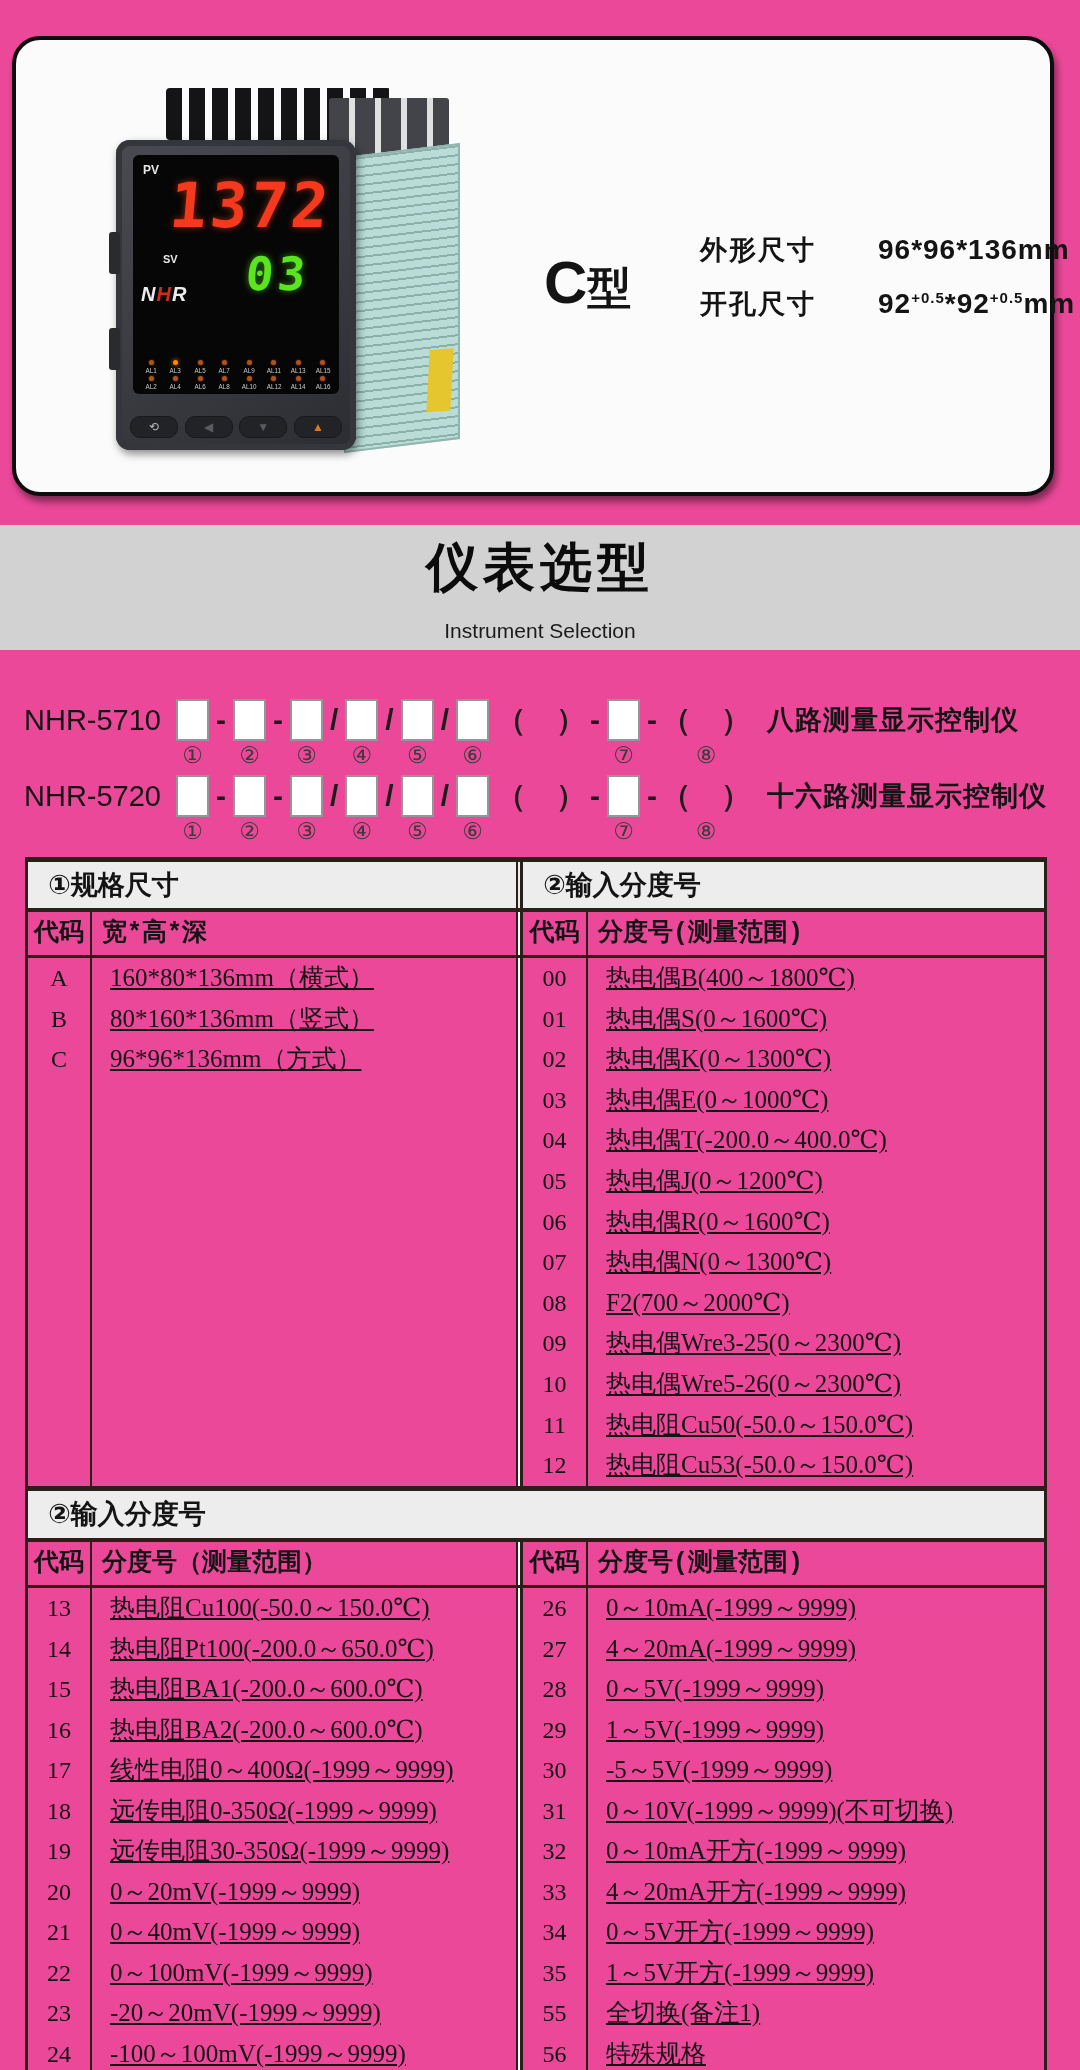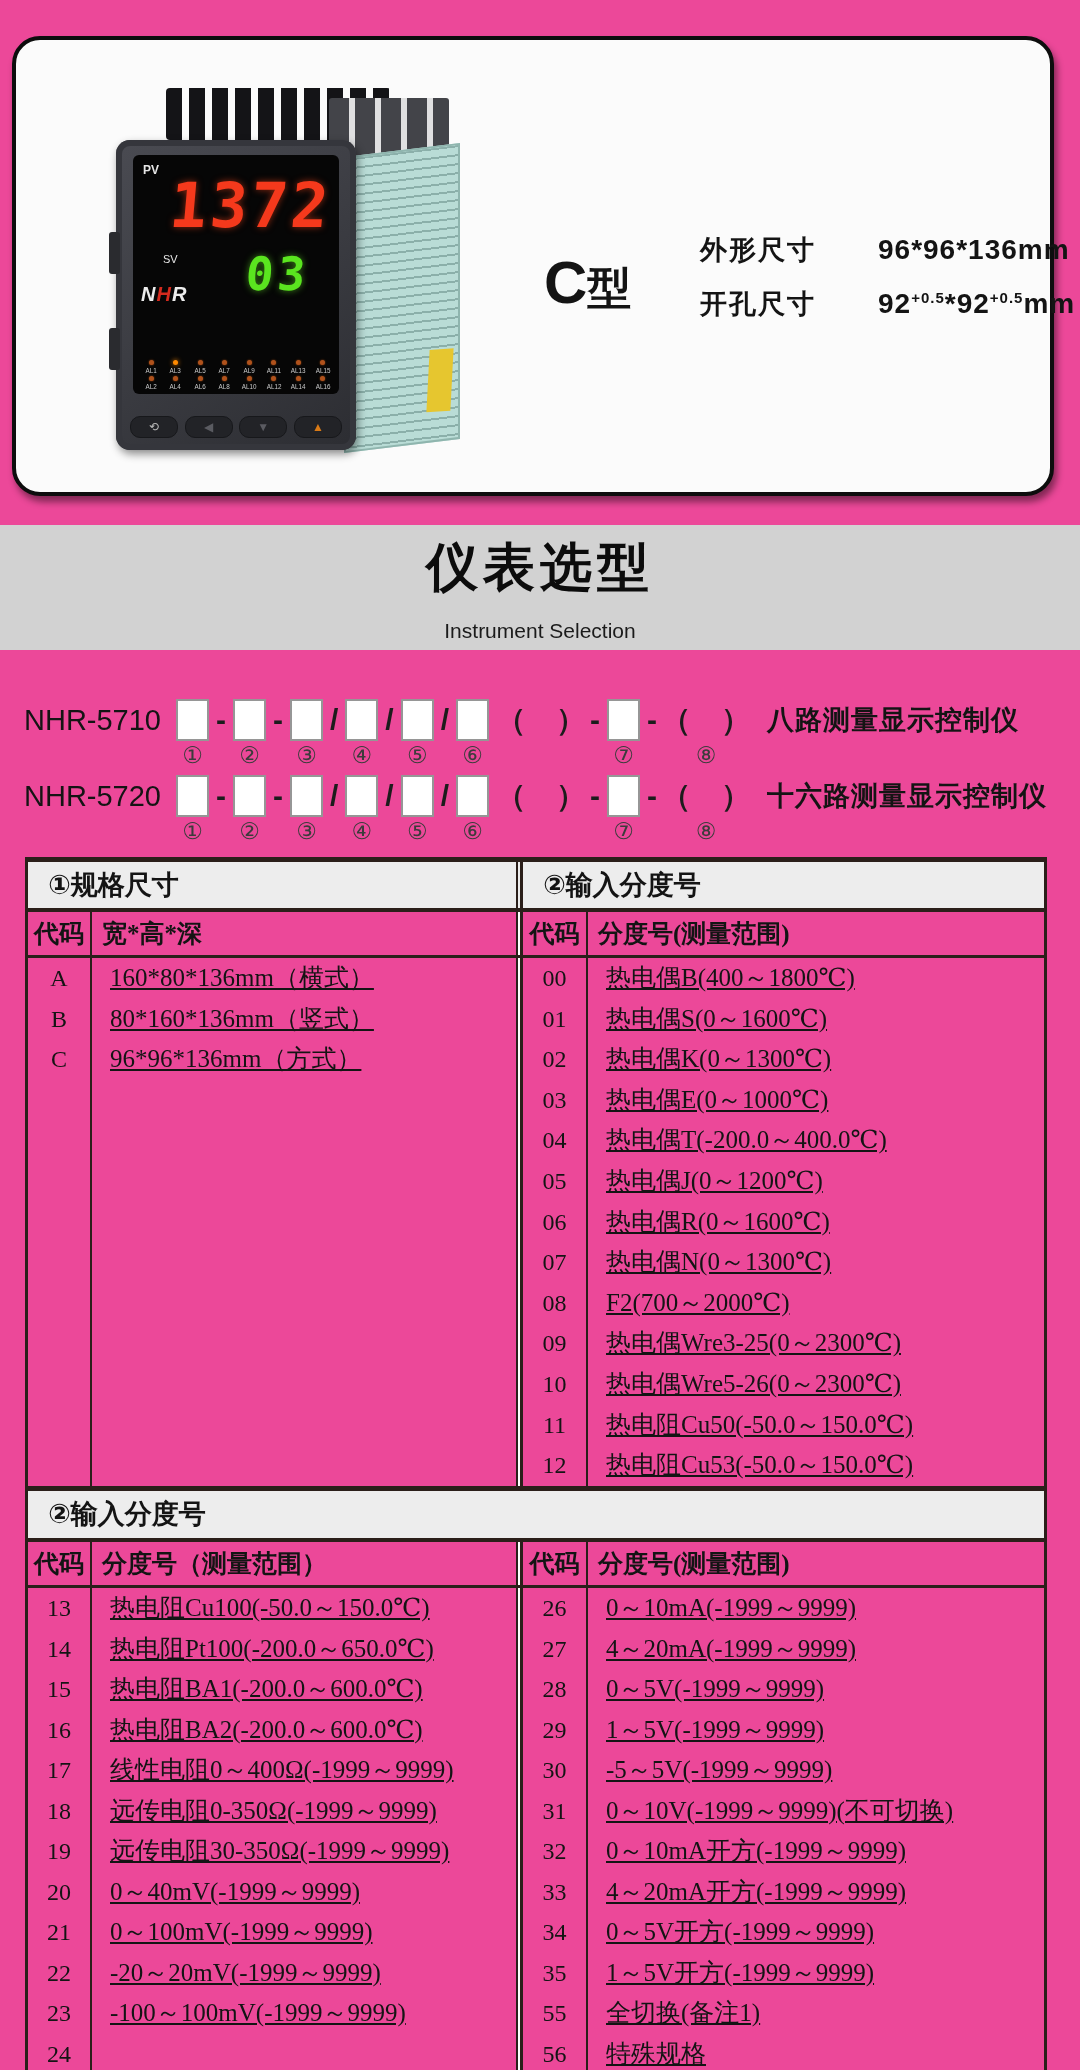--- a/index.html
+++ b/index.html
@@ -28,21 +28,21 @@
     border:2px solid #8fb5ae;transform:skewY(-7deg);
     background-image:repeating-linear-gradient(180deg,rgba(20,60,55,.28) 0 2px,transparent 2px 9px);}
   .dev-sticker{position:absolute;right:6px;bottom:28px;width:24px;height:62px;background:#e6c62f;transform:rotate(3deg);}
   .dev-front{position:absolute;left:12px;top:52px;width:240px;height:310px;border-radius:14px;
     background:linear-gradient(145deg,#4a4b52,#2c2d32);box-shadow:inset 0 0 0 6px #35363c, 2px 4px 8px rgba(0,0,0,.45);}
   .dev-tab{position:absolute;left:-7px;width:11px;height:42px;background:#2a2b2f;border-radius:3px;}
   .screen{position:absolute;left:17px;top:15px;right:17px;bottom:56px;background:#060606;border-radius:6px;overflow:hidden;}
   .pv-label{position:absolute;left:10px;top:8px;font-size:12px;font-weight:bold;color:#e6e6e6;}
   .pv-value{position:absolute;right:8px;top:14px;font-family:"DejaVu Sans Mono",monospace;font-weight:bold;
     font-size:62px;color:#f5391c;transform:skewX(-5deg);letter-spacing:3px;text-shadow:0 0 7px rgba(255,70,25,.55);}
-  .sv-label{position:absolute;left:30px;top:98px;font-size:11px;font-weight:normal;color:#e6e6e6;}
+  .sv-label{position:absolute;left:30px;top:98px;font-size:11px;font-weight:bold;color:#e6e6e6;}
   .sv-value{position:absolute;right:30px;top:92px;font-family:"DejaVu Sans Mono",monospace;font-weight:bold;
     font-size:46px;color:#5ae51f;transform:skewX(-5deg);letter-spacing:4px;text-shadow:0 0 7px rgba(110,255,40,.5);}
   .brand{position:absolute;left:8px;top:128px;font-size:20px;font-weight:bold;font-style:italic;color:#ececec;letter-spacing:1px;}
   .brand .h{color:#d42a1e;}
   .leds{position:absolute;left:6px;right:4px;bottom:4px;}
   .led-row{display:flex;justify-content:space-between;margin-top:2px;}
   .led{display:flex;flex-direction:column;align-items:center;width:24px;}
   .led-dot{width:5px;height:5px;border-radius:50%;background:#b0521c;box-shadow:0 0 2px rgba(255,120,30,.6);}
   .led-dot.lit{background:#ff8a00;box-shadow:0 0 5px #ff8a00;}
   .led-name{font-size:7px;color:#c9c9c9;margin-top:2px;transform:scale(.9);}
@@ -73,21 +73,21 @@
   .spec-table{position:absolute;left:25px;top:857px;width:1022px;box-sizing:border-box;
      border-left:3px solid #2b1f1a;border-right:3px solid #2b1f1a;border-top:5px solid #2b1f1a;
      font-family:"Liberation Serif","DejaVu Serif",serif;}
   .grid2{display:grid;grid-template-columns:488px 7px 521px;}
   .grid5{display:grid;grid-template-columns:64px 424px 7px 65px 456px;}
   .mid{background:linear-gradient(90deg,#2b1f1a 0 2.5px,#fff 2.5px 4.5px,#2b1f1a 4.5px 7px);}
   .mid-h{background:linear-gradient(90deg,#2b1f1a 0 2.5px,#ededed 2.5px 4.5px,#2b1f1a 4.5px 7px);}
   .t-sec-head{height:46px;border-bottom:4px solid #2b1f1a;}
   .t-sec-head .cellh, .sec2-title{background:#ededed;font-family:"Liberation Sans","DejaVu Sans",sans-serif;
      font-weight:bold;font-size:27px;line-height:46px;padding-left:20px;}
-  .t-sub{height:43px;border-bottom:3px solid #2b1f1a;font-family:Liberation Serif, serif;
+  .t-sub{height:43px;border-bottom:3px solid #2b1f1a;font-family:Liberation Mono, monospace;
      font-weight:bold;font-size:25px;line-height:43px;}
   .t-sub .cc{text-align:center;}
   .t-sub .cd{padding-left:10px;}
   .bcol{border-right:2.5px solid #2b1f1a;box-sizing:border-box;}
   .t-body1{height:528px;border-bottom:5px solid #2b1f1a;}
   .t-body2{height:486px;}
   .t-body1 .ln{height:40.6px;line-height:40.6px;}
   .t-body2 .ln{height:40.5px;line-height:40.5px;}
   .ln{font-size:25px;white-space:nowrap;overflow:visible;}
   .colc .ln{text-align:center;font-size:24px;}
@@ -527,20 +527,21 @@
           <div class="ln">24</div>
         </div>
       <div class="cold">
           <div class="ln">热电阻Cu100(-50.0～150.0℃)</div>
           <div class="ln">热电阻Pt100(-200.0～650.0℃)</div>
           <div class="ln">热电阻BA1(-200.0～600.0℃)</div>
           <div class="ln">热电阻BA2(-200.0～600.0℃)</div>
           <div class="ln">线性电阻0～400Ω(-1999～9999)</div>
           <div class="ln">远传电阻0-350Ω(-1999～9999)</div>
           <div class="ln">远传电阻30-350Ω(-1999～9999)</div>
+          <div class="ln">0～20mV(-1999～9999)</div>
           <div class="ln">0～40mV(-1999～9999)</div>
           <div class="ln">0～100mV(-1999～9999)</div>
           <div class="ln">-20～20mV(-1999～9999)</div>
           <div class="ln">-100～100mV(-1999～9999)</div>
         </div>
       <div class="mid"></div>
       <div class="colc bcol">
           <div class="ln">26</div>
           <div class="ln">27</div>
           <div class="ln">28</div>

